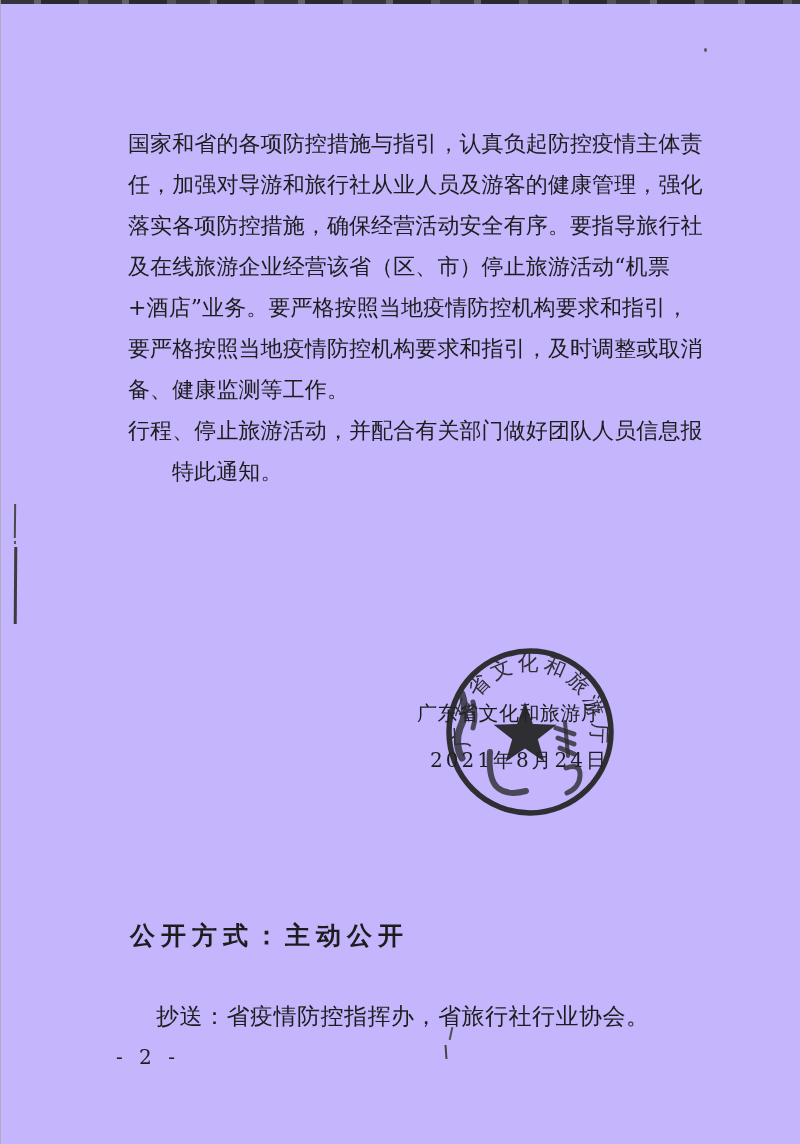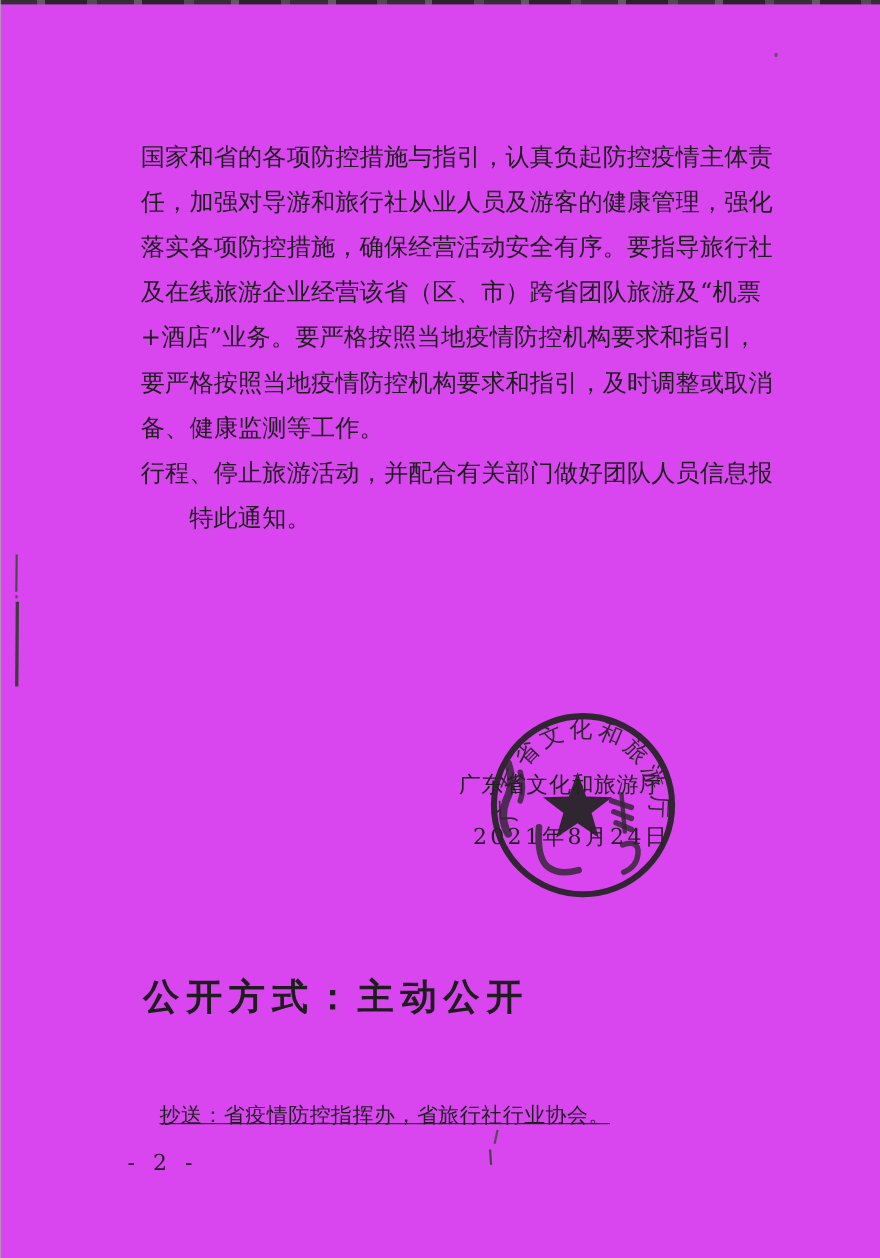--- a/index.html
+++ b/index.html
@@ -4,21 +4,21 @@
 <style>
   html,body { margin:0; padding:0; }
   body {
     width:800px; height:1144px;
     background:#ffffff;
     font-family:"DejaVu Serif","Liberation Serif",serif;
     position:relative; overflow:hidden;
   }
   .page {
     position:absolute; inset:0;
-    background:#d946ef;
+    background:#c4b5fd;
     color:var(--ink,#1d1d1d);
   }
   
   .top-edge {
     position:absolute; top:0; left:0; width:800px; height:4px; opacity:.92;
     background:repeating-linear-gradient(90deg,#2a2a2a 0 34px,#5a5a5a 34px 41px,#1d1d1d 41px 79px,#484848 79px 88px);
   }
   .left-edge { position:absolute; top:0; left:0; width:1px; height:1144px; background:#a9a9a9; opacity:.75; }
   .ink-a { position:absolute; left:14px; top:504px; width:2px; height:34px; background:#4a4a4a; transform:rotate(.6deg); }
   .ink-dot { position:absolute; left:14px; top:541px; width:2px; height:3px; background:#555; }
@@ -36,46 +36,46 @@
   
   .agency { position:absolute; left:417px; top:700px; font-size:20px; letter-spacing:.5px; white-space:nowrap; z-index:2; }
   .date   { position:absolute; left:430px; top:747px; font-size:20px; letter-spacing:3px; white-space:nowrap; z-index:2; }
   .seal   { position:absolute; left:438px; top:646px; z-index:3; opacity:.93; }
   .seal .ring   { fill:none; stroke:var(--seal-ink,#242424); stroke-width:5.5; }
   .seal .rtext  { fill:var(--seal-ink,#242424); font-family:"DejaVu Serif","Liberation Serif",serif; font-size:21px; letter-spacing:4px; }
   .seal .star   { fill:var(--seal-ink,#242424); }
   .seal .smudge { fill:none; stroke:var(--seal-ink,#242424); stroke-linecap:round; opacity:.82; }
   
   .disclosure {
-    position:absolute; left:130px; top:884px;
+    position:absolute; left:130px; top:919px;
     font-family:"DejaVu Sans","Liberation Sans",sans-serif;
-    font-weight:bold; font-size:33px; letter-spacing:6px; white-space:nowrap;
+    font-weight:bold; font-size:25px; letter-spacing:6px; white-space:nowrap;
   }
-  .cc      { position:absolute; left:145px; top:1001px; font-size:19px; letter-spacing:.5px; font-weight:500; white-space:nowrap;text-decoration:underline; }
+  .cc      { position:absolute; left:156px; top:1001px; font-size:23px; letter-spacing:.5px; font-weight:500; white-space:nowrap; }
   .pagenum { position:absolute; left:116px; top:1045px; font-size:20px; letter-spacing:5px; white-space:nowrap; }
 </style>
 </head>
 <body>
 
 <div class="page">
 
   <div class="top-edge"></div>
   <div class="left-edge"></div>
   <div class="ink-a"></div>
   <div class="ink-dot"></div>
   <div class="ink-b"></div>
   <div class="speck"></div>
   <div class="tick-a"></div>
   <div class="tick-b"></div>
 
   <main class="body-text">
     <div class="line">国家和省的各项防控措施与指引，认真负起防控疫情主体责</div>
     <div class="line">任，加强对导游和旅行社从业人员及游客的健康管理，强化</div>
     <div class="line">落实各项防控措施，确保经营活动安全有序。要指导旅行社</div>
-    <div class="line">及在线旅游企业经营该省（区、市）跨省团队旅游及“机票</div>
+    <div class="line">及在线旅游企业经营该省（区、市）停止旅游活动“机票</div>
     <div class="line">+酒店”业务。要严格按照当地疫情防控机构要求和指引，</div>
     <div class="line">要严格按照当地疫情防控机构要求和指引，及时调整或取消</div>
     <div class="line">备、健康监测等工作。</div>
     <div class="line">行程、停止旅游活动，并配合有关部门做好团队人员信息报</div>
     <div class="line closing">特此通知。</div>
   </main>
 
   <div class="agency">广东省文化和旅游厅</div>
   <div class="date">2021年8月24日</div>
 

